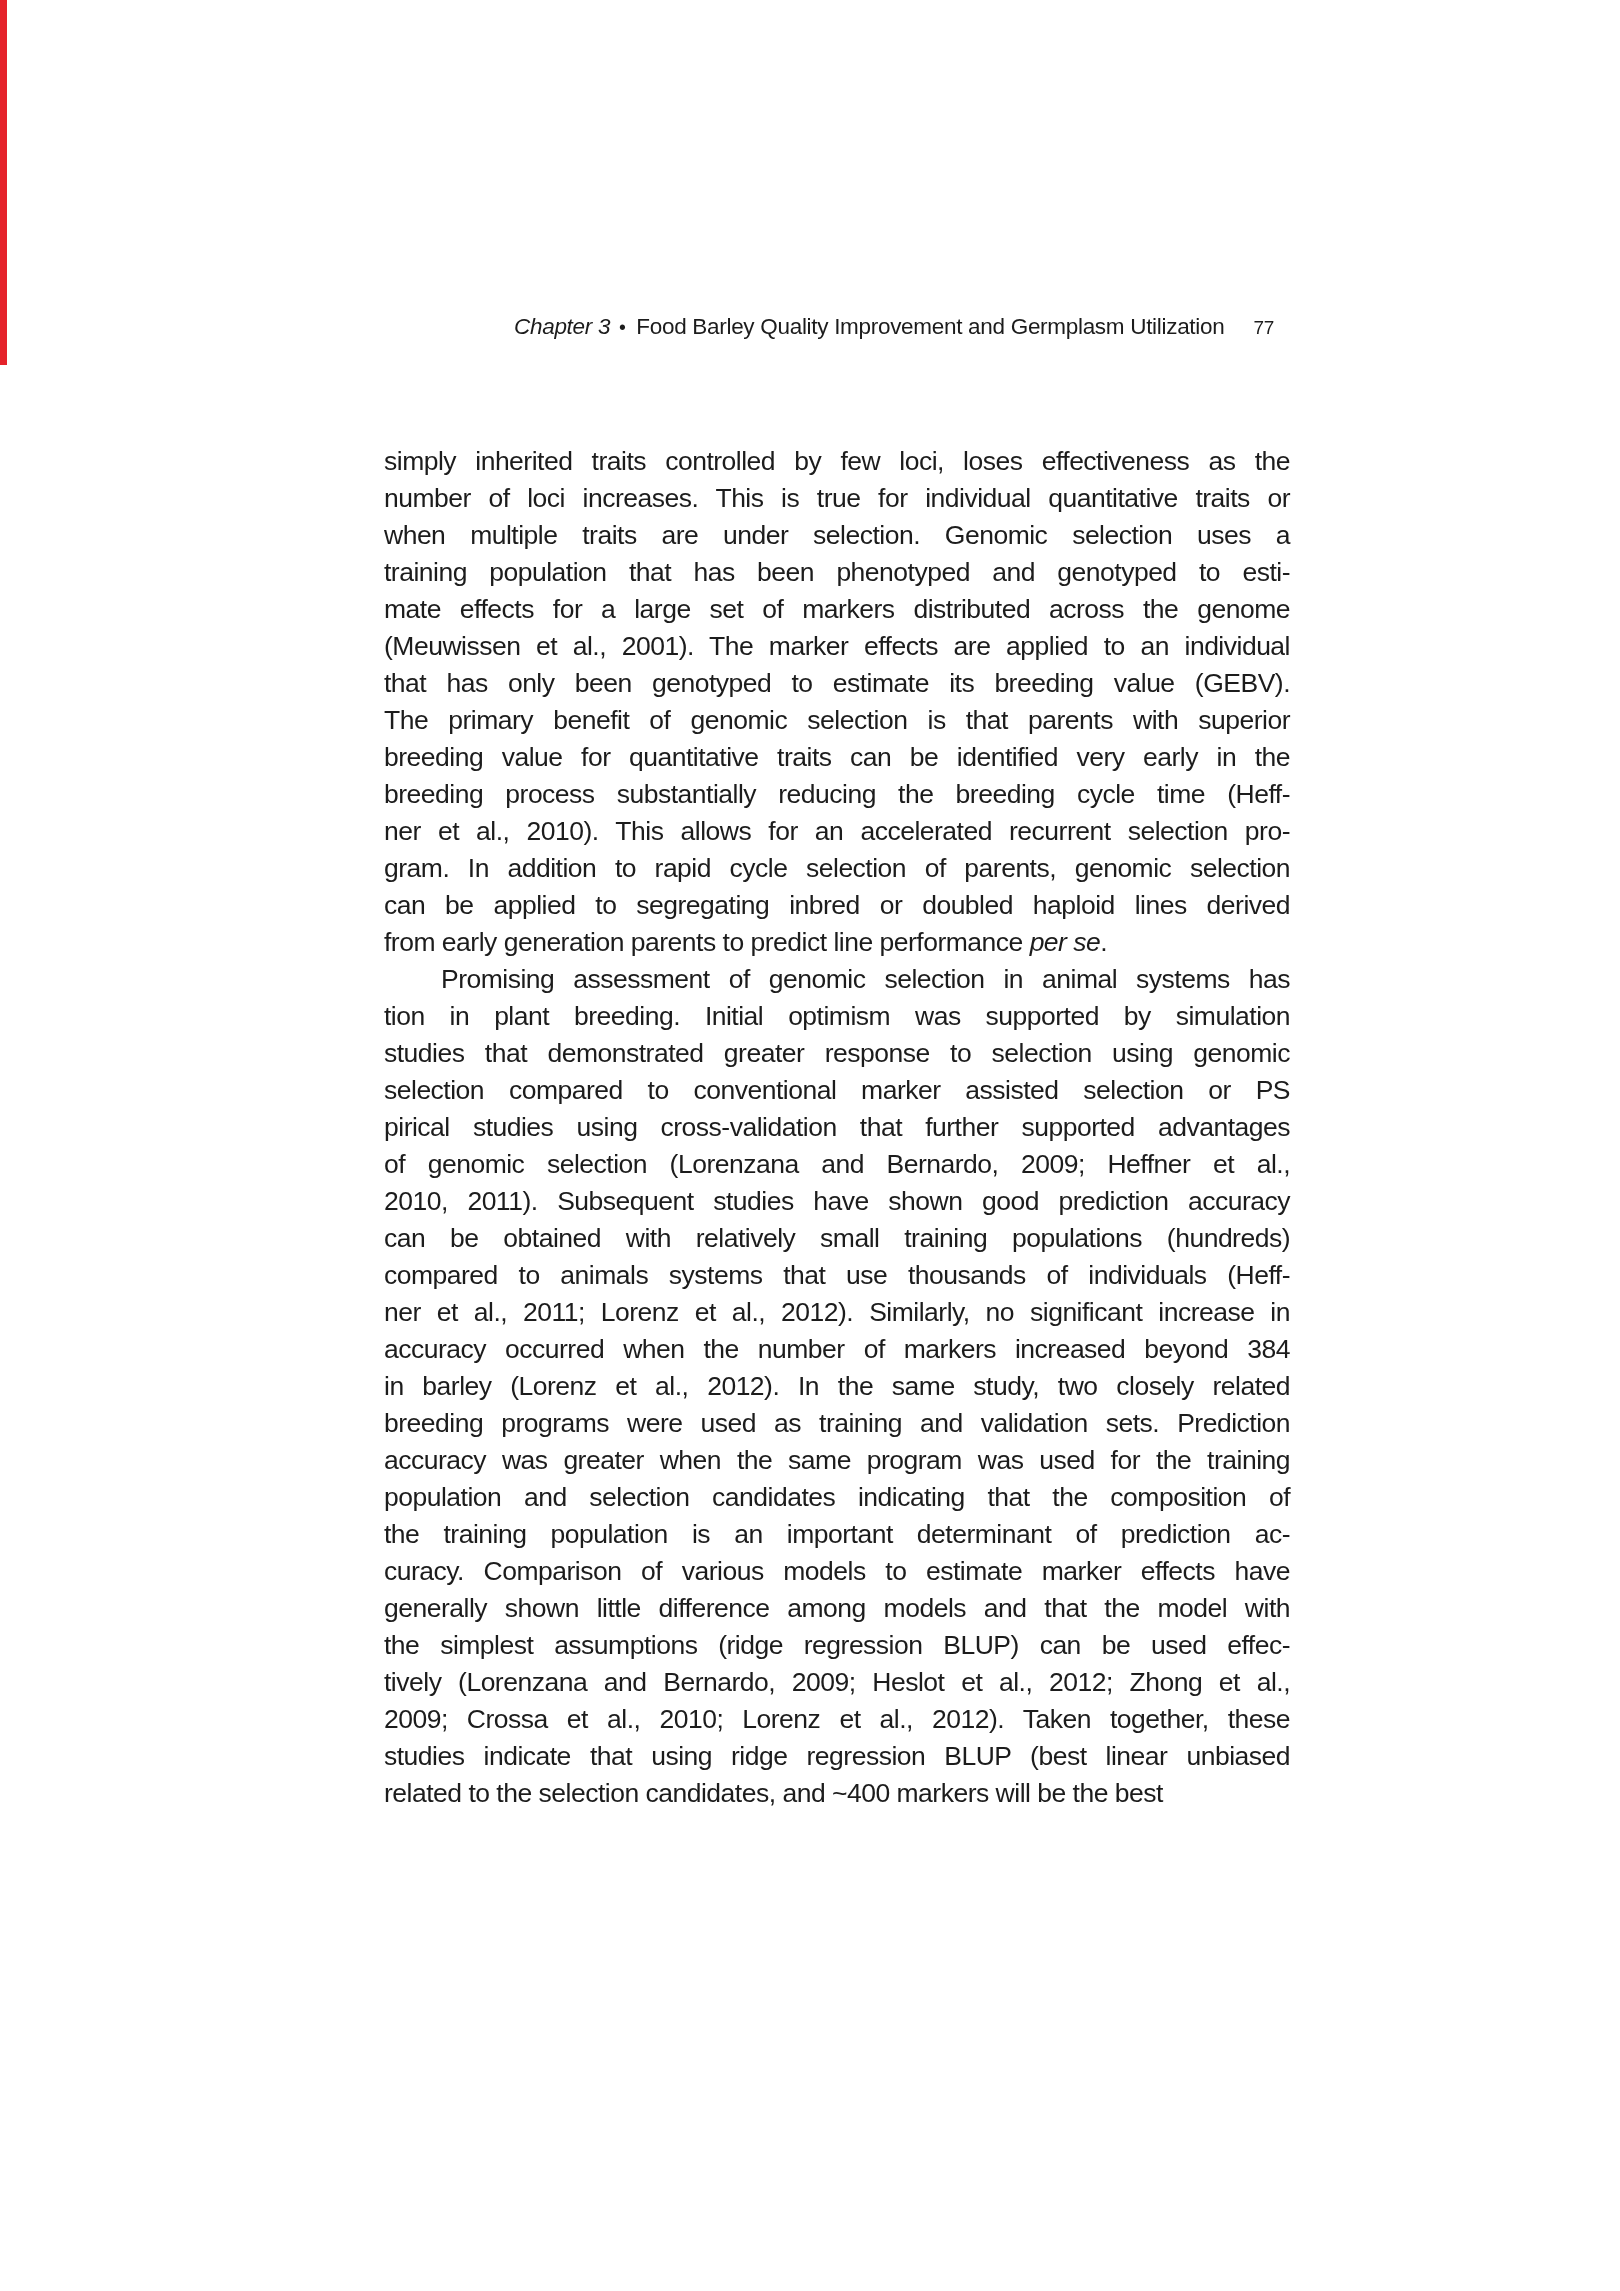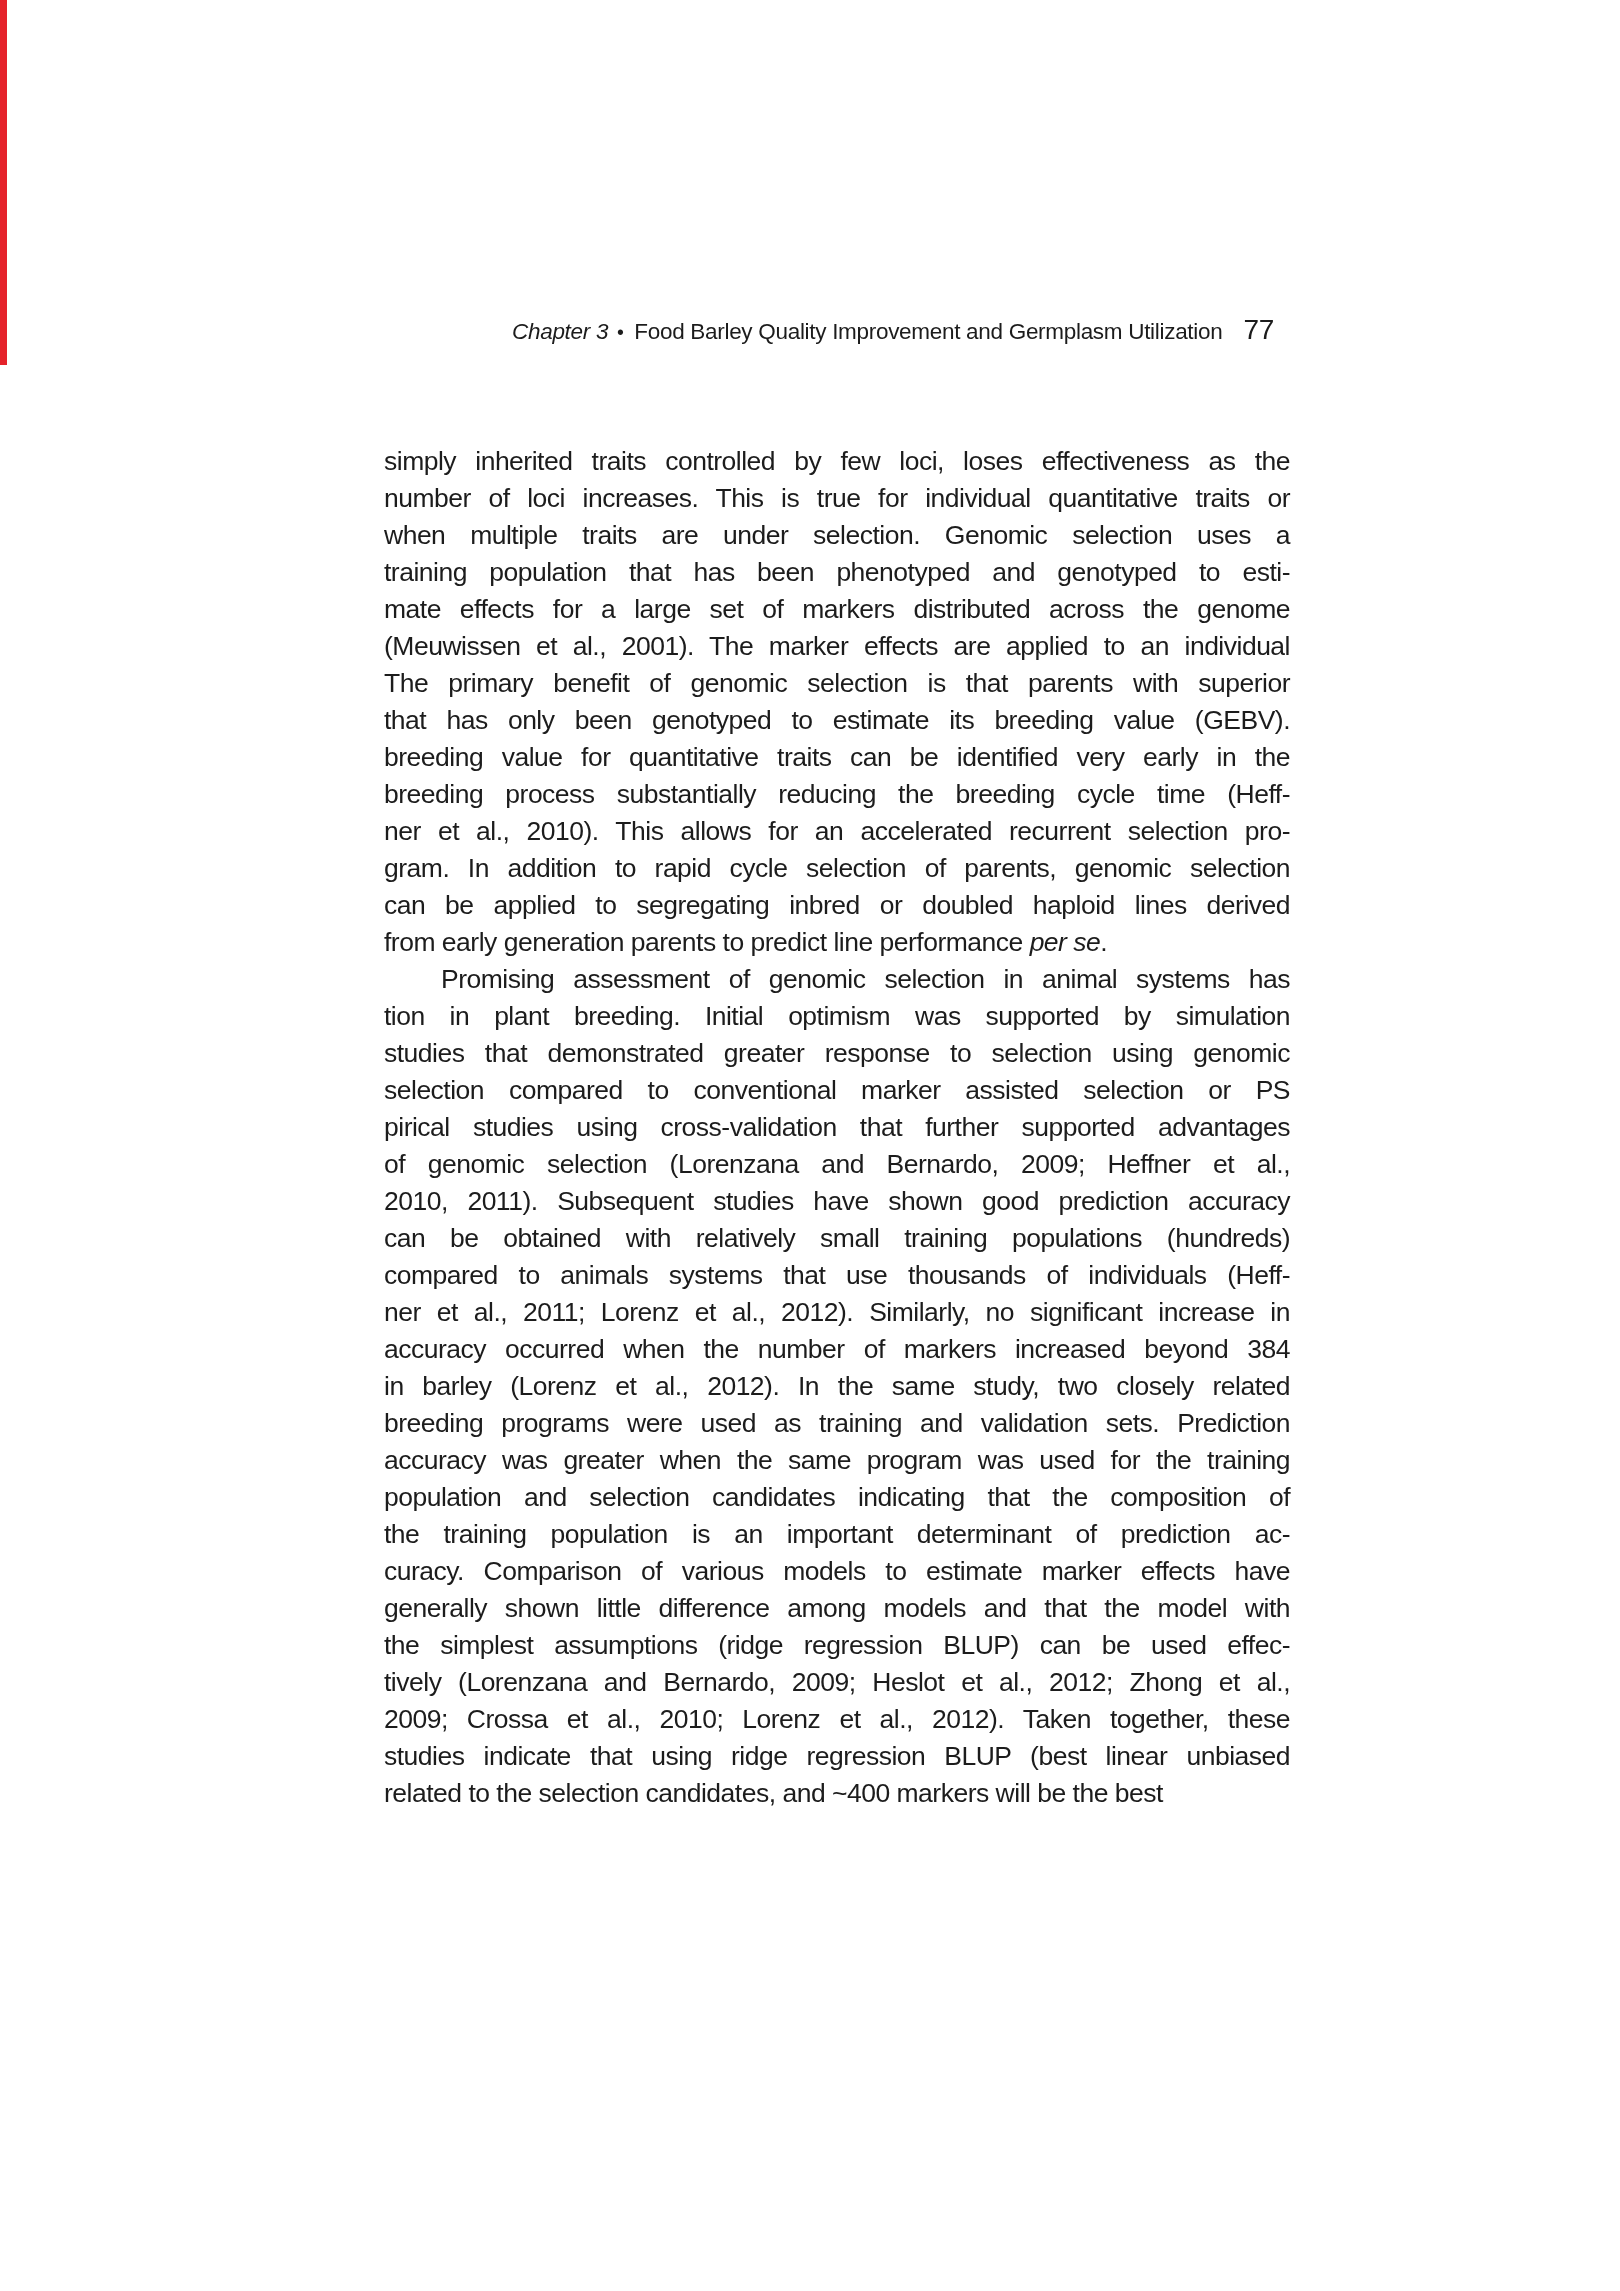--- a/index.html
+++ b/index.html
@@ -22,21 +22,21 @@
     width: 906px;
     display: flex;
     justify-content: flex-end;
     align-items: baseline;
     font-size: 22.5px;
     letter-spacing: -0.3px;
     white-space: nowrap;
   }
   .running-header .chapter { font-style: italic; }
   .running-header .bullet { margin: 0 10.8px 0 8.8px; font-size: 19.6px; }
-  .running-header .pagenum { margin-left: 21px; font-size: 28px; }
+  .running-header .pagenum { margin-left: 29px; font-size: 19px; }
   .body-text {
     position: absolute;
     left: 384px; top: 443px;
     width: 906px;
   }
   .para { margin: 0; padding: 0; }
   .line {
     line-height: 37px;
     height: 37px;
     font-size: 26.5px;
@@ -63,22 +63,22 @@
 </div>
 
 <div class="body-text">
     <div class="para">
       <div class="line">simply inherited traits controlled by few loci, loses effectiveness as the</div>
       <div class="line">number of loci increases. This is true for individual quantitative traits or</div>
       <div class="line">when multiple traits are under selection. Genomic selection uses a</div>
       <div class="line">training population that has been phenotyped and genotyped to esti-</div>
       <div class="line">mate effects for a large set of markers distributed across the genome</div>
       <div class="line">(Meuwissen et al., 2001). The marker effects are applied to an individual</div>
+      <div class="line">that has only been genotyped to estimate its breeding value (GEBV).</div>
       <div class="line">The primary benefit of genomic selection is that parents with superior</div>
-      <div class="line">that has only been genotyped to estimate its breeding value (GEBV).</div>
       <div class="line">breeding value for quantitative traits can be identified very early in the</div>
       <div class="line">breeding process substantially reducing the breeding cycle time (Heff-</div>
       <div class="line">ner et al., 2010). This allows for an accelerated recurrent selection pro-</div>
       <div class="line">gram. In addition to rapid cycle selection of parents, genomic selection</div>
       <div class="line">can be applied to segregating inbred or doubled haploid lines derived</div>
       <div class="line pl"><span>from early generation parents to predict line performance </span><span class="it">per se</span><span>.</span></div>
     </div>
     <div class="para">
       <div class="line indent">Promising assessment of genomic selection in animal systems has</div>
       <div class="line">tion in plant breeding. Initial optimism was supported by simulation</div>

